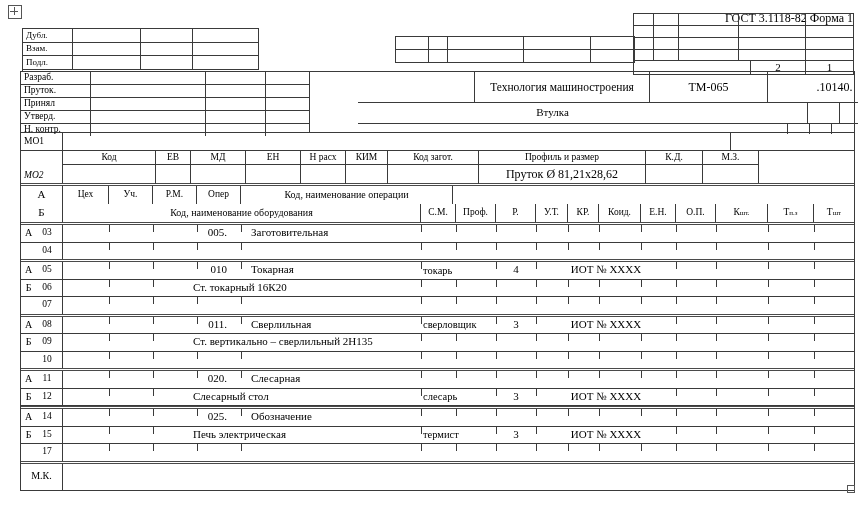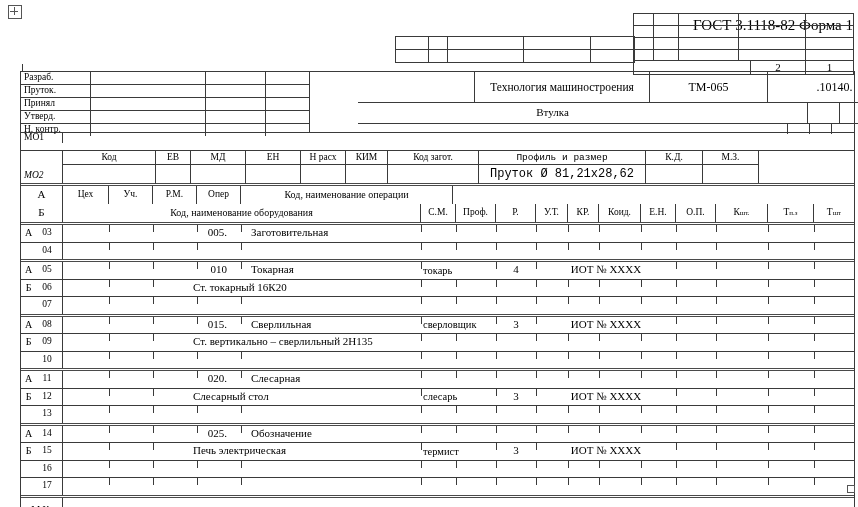--- a/index.html
+++ b/index.html
@@ -16,25 +16,25 @@
   .tk::before{content:"";position:absolute;left:0;top:0;width:1px;height:7px;background:#3a3a3a;}
   
   .w-id{width:42px;} .w-c1{width:46px;} .w-c2{width:44px;} .w-c3{width:44px;} .w-c4{width:44px;}
   .w-name{width:180px;} .w-equip{width:268px;}
   .w-prof{width:75px;} .w-grade{width:40px;} .w-doc{width:140px;}
   .w-sm{width:35px;} .w-bprof{width:40px;} .w-r{width:40px;} .w-ut{width:32px;} .w-kr{width:31px;}
   .w-koid{width:42px;} .w-en{width:35px;} .w-bop{width:40px;} .w-ksht{width:52px;} .w-tpz{width:46px;} .w-tsht{width:40px;}
   .w-aname{width:212px;} .w-adoc{width:401px;} .w-bequip{width:358px;}
   
   .w-mcode{width:93px;} .w-mev{width:35px;} .w-mmd{width:55px;} .w-men{width:55px;} .w-mnr{width:45px;}
-  .w-mkim{width:42px;} .w-mkz{width:91px;} .w-mprof{width:167px;font-family:Liberation Mono, monospace;} .w-mkd{width:57px;} .w-mmz{width:55px;} .w-mright{width:96px;}
+  .w-mkim{width:42px;} .w-mkz{width:91px;} .w-mprof{width:167px;} .w-mkd{width:57px;} .w-mmz{width:55px;} .w-mright{width:96px;}
   
   #main{left:20px;top:71px;width:833px;border:1px solid #3a3a3a;}
   .hrow{height:16.5px;}
-  .h13{height:13px;} .h19{height:19px;} .h18{height:18px;} .h17{height:17px;flex-direction:column;} .h26{height:26px;}
+  .h13{height:13px;} .h19{height:19px;} .h18{height:18px;} .h17{height:17px;} .h26{height:26px;}
   .hc{font-size:9.5px;justify-content:center;text-align:center;}
   .hc sub{font-size:7px;line-height:1;}
   .lbl{font-size:9.5px;padding-left:3px;}
   .idc{display:flex;align-items:center;}
   .idc .lt{width:15px;text-align:center;font-size:10px;}
   .idc .nm{width:22px;text-align:center;font-size:9.5px;}
   .opv{font-size:11px;padding-right:14px;}
   .nmv{padding-left:10px;}
   .eqv{padding-left:40px;}
   .pfv{padding-left:2px;font-size:10.5px;}
@@ -42,31 +42,51 @@
   .tb-row{height:12px;}
   .tit{font-size:11.5px;text-align:center;line-height:13px;}
   
   .mini{border:1px solid #3a3a3a;box-sizing:content-box;}
   .mini .c{font-size:9px;}
   
   #move-handle{left:8px;top:5px;width:12px;height:12px;border:1px solid #555;}
   #move-handle::before{content:"";position:absolute;left:1px;top:4.5px;width:8px;height:1px;background:#555;}
   #move-handle::after{content:"";position:absolute;left:4.5px;top:1px;width:1px;height:8px;background:#555;}
   #resize-handle{left:847px;top:485px;width:6px;height:6px;border:1px solid #555;}
-  #gost{top:17px;right:5px;font-size:15px;margin-left:13px;}
+  #gost{top:11px;right:5px;font-size:12px;margin-left:13px;}
   #left-join{left:22px;top:64px;width:0;height:8px;border-left:1px solid #3a3a3a;}
 </style>
 </head>
 <body>
 
 <div id="page">
 
   <div id="move-handle" class="abs"></div>
   <div id="gost" class="abs">ГОСТ 3.1118-82 Форма 1</div>
 
+  <div class="abs mini" style="left:22px;top:28px;width:235px;">
+    <div class="r bb" style="height:12.6px;">
+      <div class="c br lbl" style="width:50px;">Дубл.</div>
+      <div class="c br" style="width:68px;"></div>
+      <div class="c br" style="width:52px;"></div>
+      <div class="c" style="width:65px;"></div>
+    </div>
+    <div class="r bb" style="height:12.6px;">
+      <div class="c br lbl" style="width:50px;">Взам.</div>
+      <div class="c br" style="width:68px;"></div>
+      <div class="c br" style="width:52px;"></div>
+      <div class="c" style="width:65px;"></div>
+    </div>
+    <div class="r" style="height:12.6px;">
+      <div class="c br lbl" style="width:50px;">Подл.</div>
+      <div class="c br" style="width:68px;"></div>
+      <div class="c br" style="width:52px;"></div>
+      <div class="c" style="width:65px;"></div>
+    </div>
+  </div>
   <div id="left-join" class="abs"></div>
 
   <div class="abs mini" style="left:395px;top:36px;width:238px;">
     <div class="r bb" style="height:12px;">
       <div class="c br" style="width:33px;"></div>
       <div class="c br" style="width:19px;"></div>
       <div class="c br" style="width:76px;"></div>
       <div class="c br" style="width:67px;"></div>
       <div class="c" style="width:43px;"></div>
     </div>
@@ -369,21 +389,21 @@
     </div>
 
     <div class="r hrow bb dbl">
       <div class="c br w-id idc">
           <span class="lt">А</span>
           <span class="nm">08</span>
         </div>
       <div class="c w-c1"></div>
       <div class="c tk w-c2"></div>
         <div class="c tk w-c3"></div>
-      <div class="c tk rgt opv w-c4">015.</div>
+      <div class="c tk rgt opv w-c4">011.</div>
       <div class="c tk nmv w-name">Сверлильная</div>
       <div class="c tk pfv w-prof">сверловщик</div>
       <div class="c tk ctr w-grade">3</div>
       <div class="c tk ctr w-doc">ИОТ № ХХХХ</div>
       <div class="c tk w-bop"></div>
         <div class="c tk w-ksht"></div>
       <div class="c tk w-tpz"></div>
         <div class="c tk w-tsht"></div>
     </div>
 
@@ -464,42 +484,20 @@
       <div class="c tk eqv w-equip">Слесарный стол</div>
       <div class="c tk pfv w-prof">слесарь</div>
       <div class="c tk ctr w-grade">3</div>
       <div class="c tk ctr w-doc">ИОТ № ХХХХ</div>
       <div class="c tk w-bop"></div>
         <div class="c tk w-ksht"></div>
       <div class="c tk w-tpz"></div>
         <div class="c tk w-tsht"></div>
     </div>
 
-    <div class="r hrow">
-      <div class="c br w-id idc">
-          <span class="lt"></span>
-          <span class="nm">13</span>
-        </div>
-      <div class="c w-c1"></div>
-      <div class="c tk w-c2"></div>
-        <div class="c tk w-c3"></div>
-      <div class="c tk w-c4"></div>
-        <div class="c tk w-name"></div>
-      <div class="c tk w-sm"></div>
-        <div class="c tk w-bprof"></div>
-      <div class="c tk w-r"></div>
-        <div class="c tk w-ut"></div>
-      <div class="c tk w-kr"></div>
-        <div class="c tk w-koid"></div>
-      <div class="c tk w-en"></div>
-        <div class="c tk w-bop"></div>
-      <div class="c tk w-ksht"></div>
-        <div class="c tk w-tpz"></div>
-      <div class="c tk w-tsht"></div>
-    </div>
 
     <div class="r hrow bb dbl">
       <div class="c br w-id idc">
           <span class="lt">А</span>
           <span class="nm">14</span>
         </div>
       <div class="c w-c1"></div>
       <div class="c tk w-c2"></div>
         <div class="c tk w-c3"></div>
       <div class="c tk rgt opv w-c4">025.</div>
@@ -527,42 +525,20 @@
       <div class="c tk eqv w-equip">Печь электрическая</div>
       <div class="c tk pfv w-prof">термист</div>
       <div class="c tk ctr w-grade">3</div>
       <div class="c tk ctr w-doc">ИОТ № ХХХХ</div>
       <div class="c tk w-bop"></div>
         <div class="c tk w-ksht"></div>
       <div class="c tk w-tpz"></div>
         <div class="c tk w-tsht"></div>
     </div>
 
-    <div class="r hrow bb">
-      <div class="c br w-id idc">
-          <span class="lt"></span>
-          <span class="nm">16</span>
-        </div>
-      <div class="c w-c1"></div>
-      <div class="c tk w-c2"></div>
-        <div class="c tk w-c3"></div>
-      <div class="c tk w-c4"></div>
-        <div class="c tk w-name"></div>
-      <div class="c tk w-sm"></div>
-        <div class="c tk w-bprof"></div>
-      <div class="c tk w-r"></div>
-        <div class="c tk w-ut"></div>
-      <div class="c tk w-kr"></div>
-        <div class="c tk w-koid"></div>
-      <div class="c tk w-en"></div>
-        <div class="c tk w-bop"></div>
-      <div class="c tk w-ksht"></div>
-        <div class="c tk w-tpz"></div>
-      <div class="c tk w-tsht"></div>
-    </div>
 
     <div class="r hrow">
       <div class="c br w-id idc">
           <span class="lt"></span>
           <span class="nm">17</span>
         </div>
       <div class="c w-c1"></div>
       <div class="c tk w-c2"></div>
         <div class="c tk w-c3"></div>
       <div class="c tk w-c4"></div>

